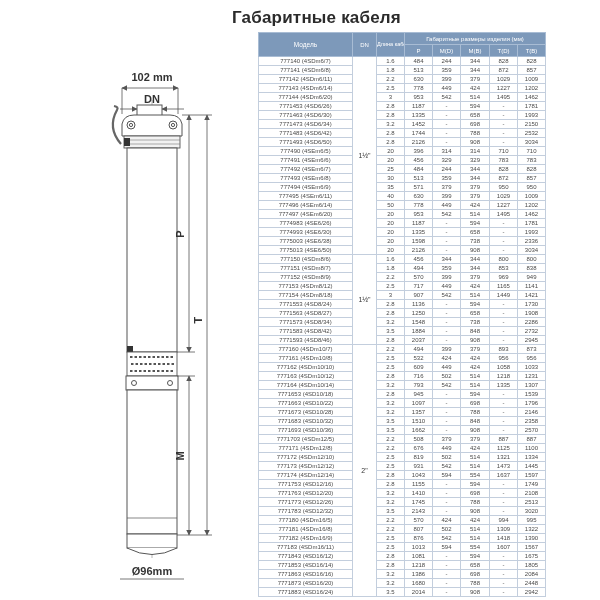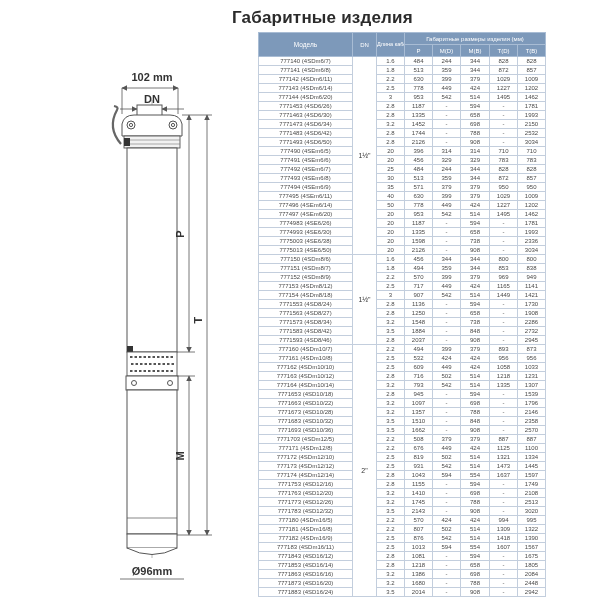--- a/index.html
+++ b/index.html
@@ -32,21 +32,21 @@
     height:8px;line-height:8px;font-size:6px;color:#4a4a4a;background:#fff;
   }
   tbody td.dn{font-size:7px;color:#333}
   
   svg.pump{position:absolute;left:58px;top:58px}
   svg.pump text{font-family:"Liberation Sans",sans-serif;fill:#333}
 </style>
 </head>
 <body>
 
-<div class="page-title">Габаритные изделия</div>
+<div class="page-title">Габаритные кабеля</div>
 
 <svg class="pump" width="175" height="540" viewBox="0 0 175 540">
   <defs>
     <marker id="arr" viewBox="0 0 10 10" refX="9" refY="5" markerWidth="7" markerHeight="7" orient="auto-start-reverse">
       <path d="M0,0 L10,5 L0,10 z" fill="#555"></path>
     </marker>
   </defs>
 
   <line x1="94" y1="42" x2="94" y2="500" stroke="#999" stroke-width="0.7" stroke-dasharray="10 3 2 3"></line>
 

